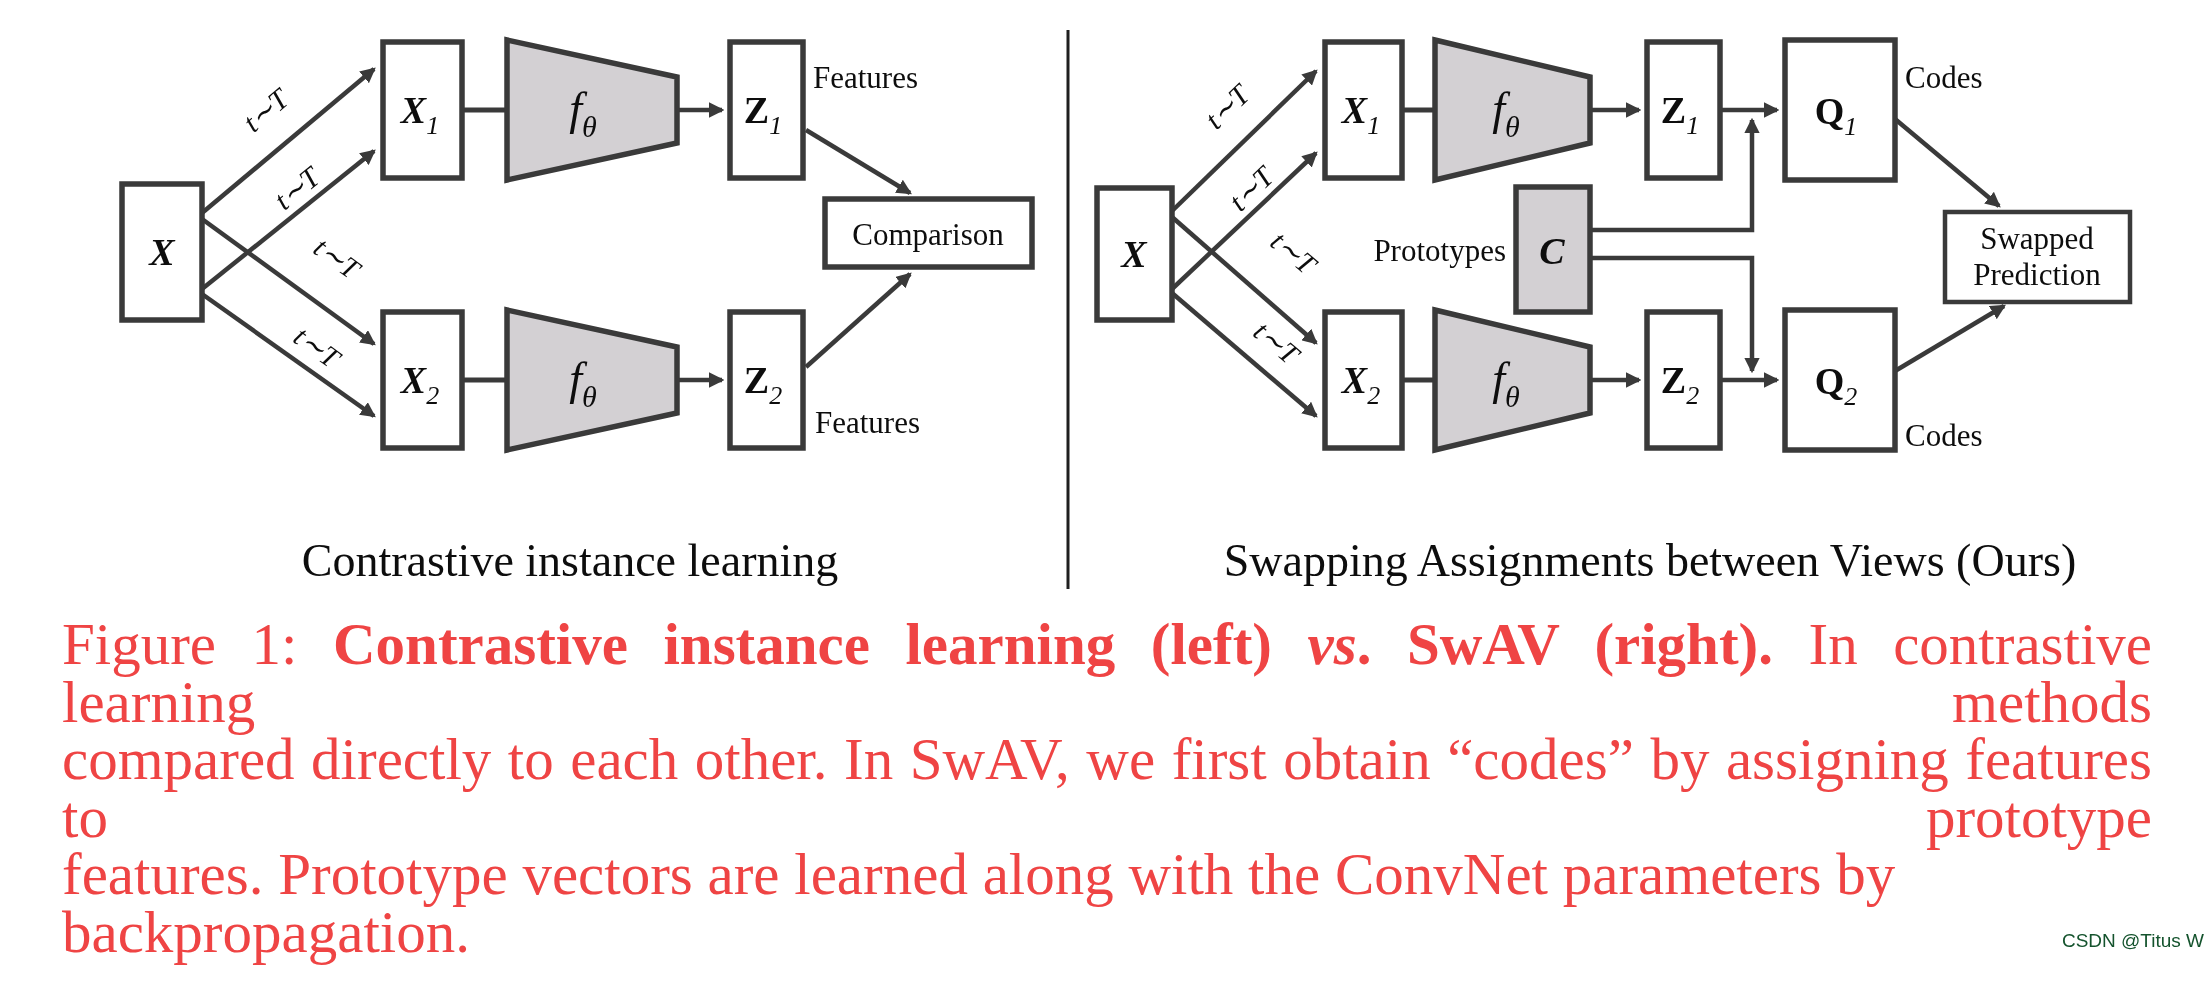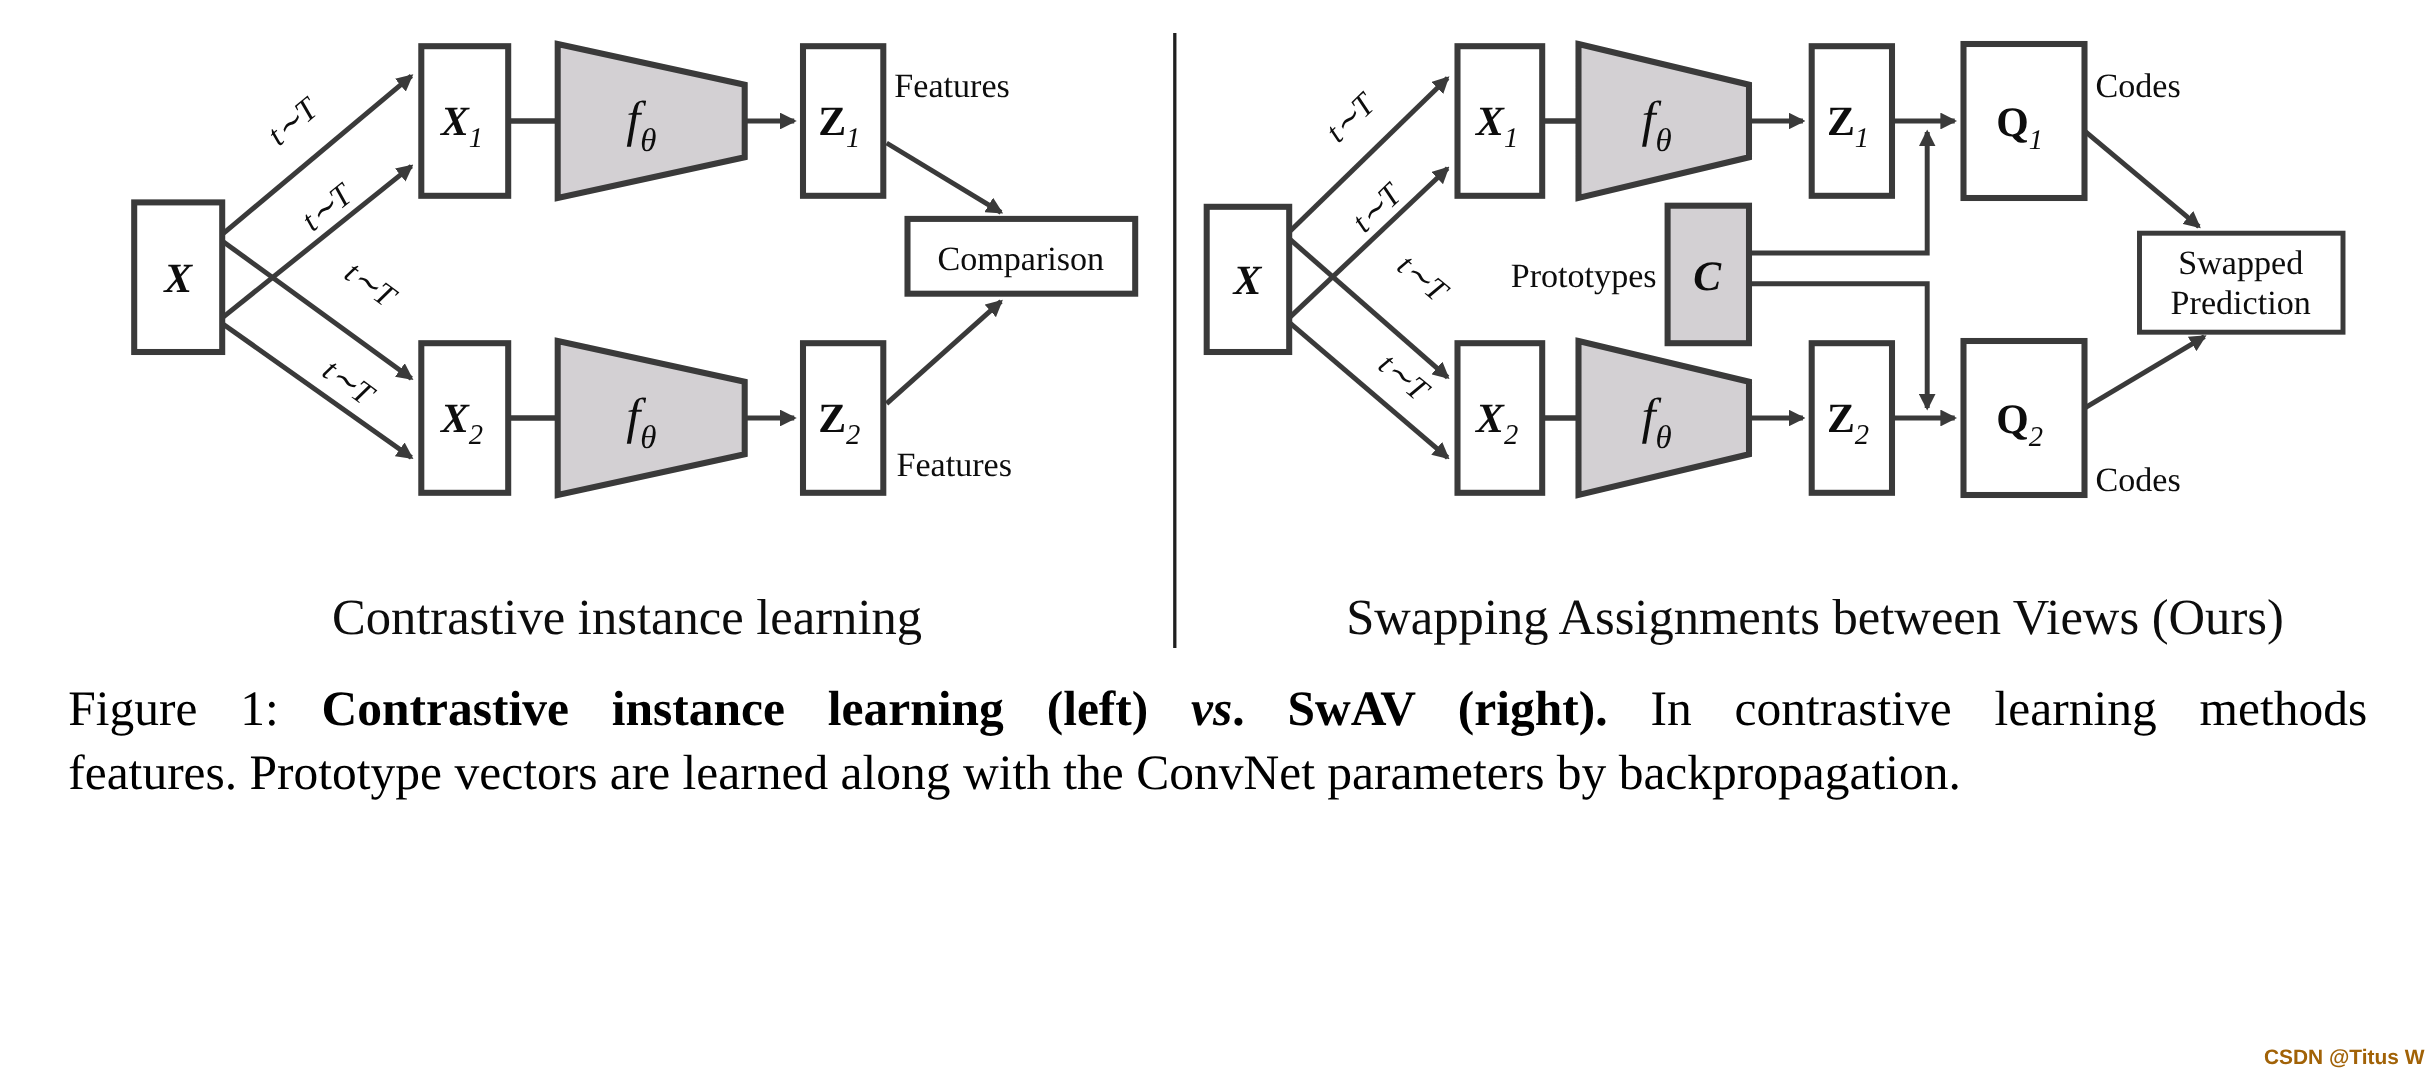--- a/index.html
+++ b/index.html
@@ -8,27 +8,27 @@
   svg text { fill:#0d0d0d; }
   .boxlbl  { font-family:"Liberation Serif", serif; font-size:38px; font-weight:bold; font-style:italic; text-anchor:middle; }
   .boxlblU { font-family:"Liberation Serif", serif; font-size:38px; font-weight:bold; font-style:normal; text-anchor:middle; }
   .sub     { font-size:26px; font-weight:normal; font-style:italic; }
   .flbl    { font-family:"Liberation Serif", serif; font-size:46px; font-style:italic; font-weight:normal; text-anchor:middle; }
   .fsub    { font-size:30px; }
   .plain   { font-family:"Liberation Serif", serif; font-size:31px; font-style:normal; }
   .tlbl    { font-family:"Liberation Serif", serif; font-size:29px; font-style:italic; text-anchor:middle; }
   .pcap    { font-family:"Liberation Serif", serif; font-size:46px; text-anchor:middle; }
   .figcap { position:absolute; left:62px; top:616px; width:2090px;
-            font-family:"Liberation Serif", serif; font-size:45px; line-height:57.5px; color:#000000; }
+            font-family:"Liberation Serif", serif; font-size:59px; line-height:57.5px; color:#ef4444; }
   .jline { text-align:justify; text-align-last:justify; white-space:normal; }
   .jlast { text-align:left; text-align-last:left; }
   .b  { font-weight:bold; }
   .bi { font-weight:bold; font-style:italic; }
-  .watermark { position:absolute; right:8px; top:951px;
-               font-family:"Liberation Sans", sans-serif; font-size:19px; color:#a16207;font-weight:bold; }
+  .watermark { position:absolute; right:8px; top:930px;
+               font-family:"Liberation Sans", sans-serif; font-size:19px; color:#14532d; }
 </style>
 </head>
 <body>
 
 <div class="stage">
 
 <svg width="2212" height="600" viewBox="0 0 2212 600">
   <defs>
     <marker id="ah" viewBox="0 0 10 10" refX="8.5" refY="5" markerWidth="3.4" markerHeight="3.4" orient="auto-start-reverse">
       <path d="M0,0 L10,5 L0,10 z" fill="#3a3a3a"></path>
@@ -134,17 +134,18 @@
     <text class="plain" x="2037" y="249" text-anchor="middle" font-size="29">Swapped</text>
     <text class="plain" x="2037" y="285" text-anchor="middle" font-size="29">Prediction</text>
 
     <text class="pcap" x="1650" y="576">Swapping Assignments between Views (Ours)</text>
   </g>
 </svg>
 
   
   <div class="figcap">
     <div class="jline"><span>Figure 1: </span><span class="b">Contrastive instance learning (left) </span><span class="bi">vs</span><span class="b">. SwAV (right).</span><span> In contrastive learning methods</span></div>
+    <div class="jline">compared directly to each other. In SwAV, we first obtain “codes” by assigning features to prototype</div>
     <div class="jline jlast">features. Prototype vectors are learned along with the ConvNet parameters by backpropagation.</div>
   </div>
 
   <div class="watermark">CSDN @Titus W</div>
 </div>
 
 </body></html>

